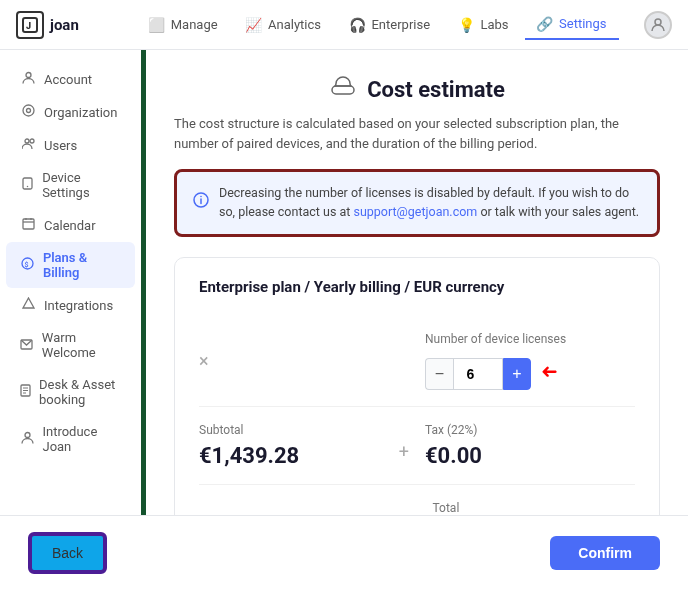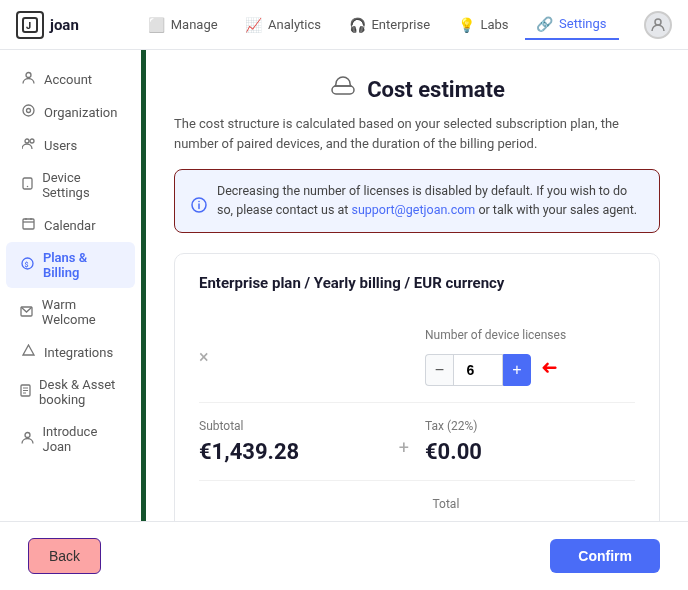--- a/index.html
+++ b/index.html
@@ -30,22 +30,22 @@
 
     
     .main { flex: 1; padding: 24px 28px; overflow-y: auto; }
 
     .page-header { display: flex; align-items: center; gap: 10px; margin-bottom: 10px; justify-content: center; }
     .page-header-icon { font-size: 24px; color: #555; }
     .page-title { font-size: 22px; font-weight: 700; color: #1a1a2e; }
     .page-desc { font-size: 13px; color: #555; margin-bottom: 16px; line-height: 1.5; }
 
     .info-banner {
-      background: #f0f4ff; border: 1px solid #7f1d1d; border-radius: 8px;
-      padding: 12px 16px; display: flex; align-items: flex-end; gap: 10px;
+      background: #f0f4ff; border: 3px solid #7f1d1d; border-radius: 8px;
+      padding: 12px 16px; display: flex; align-items: center; gap: 10px;
       margin-bottom: 20px; font-size: 12.5px; color: #444; line-height: 1.5;
     }
     .info-icon { color: #4a6cf7; font-size: 16px; flex-shrink: 0; margin-top: 1px; }
     .info-link { color: #4a6cf7; text-decoration: none; }
 
     
     .cost-card {
       border: 1px solid #e5e7eb; border-radius: 10px; padding: 20px 24px;
     }
     .cost-card-title { font-size: 15px; font-weight: 700; color: #1a1a2e; margin-bottom: 20px; }
@@ -60,21 +60,21 @@
 
     
     .license-counter { display: flex; align-items: center; gap: 0; margin-top: 6px; }
     .counter-btn { width: 28px; height: 32px; border: 1px solid #d1d5db; background: #f9fafb; cursor: pointer; font-size: 16px; display: flex; align-items: center; justify-content: center; color: #555; }
     .counter-btn:first-child { border-radius: 4px 0 0 4px; border-right: none; }
     .counter-btn.plus { background: #4a6cf7; color: #fff; border-color: #4a6cf7; border-radius: 0 4px 4px 0; }
     .counter-input { width: 50px; height: 32px; border: 1px solid #d1d5db; text-align: center; font-size: 14px; font-weight: 600; outline: none; }
 
     
     .bottom-actions { display: flex; justify-content: space-between; align-items: center; padding: 16px 28px; border-top: 1px solid #e5e7eb; flex-shrink: 0; }
-    .btn-back { padding: 9px 20px; border: 1px solid #4c1d95; border-radius: 6px; background: #fca5a5; color: #333; font-size: 14px; cursor: pointer; }
+    .btn-back { padding: 9px 20px; border: 4px solid #4c1d95; border-radius: 6px; background: #0ea5e9; color: #333; font-size: 14px; cursor: pointer; }
     .btn-confirm { padding: 9px 28px; border: none; border-radius: 6px; background: #4a6cf7; color: #fff; font-size: 14px; font-weight: 700; cursor: pointer; margin-left: 35px; }
   </style>
 </head>
 <body>
 
 <div class="top-nav">
   <div class="logo">
     <div class="logo-icon">
       <svg width="18" height="18" viewBox="0 0 18 18" fill="none">
         <rect x="2" y="2" width="14" height="14" rx="2" stroke="#333" stroke-width="2" fill="none"></rect>
@@ -172,34 +172,34 @@
       <span class="sidebar-icon">
         <svg width="13" height="13" viewBox="0 0 13 13" fill="none">
             <circle cx="6.5" cy="6.5" r="5.5" stroke="#4a6cf7" stroke-width="1.3"></circle>
             <text x="3.5" y="10" font-size="7" fill="#4a6cf7">$</text>
           </svg>
       </span>
       <span>Plans &amp; Billing</span>
     </div>
     <div class="sidebar-item">
       <span class="sidebar-icon">
+        <svg width="13" height="13" viewBox="0 0 13 13" fill="none">
+            <polygon points="6.5,1 12,11 1,11" stroke="#777" stroke-width="1.3" fill="none"></polygon>
+          </svg>
+      </span>
+      <span>Integrations</span>
+    </div>
+    <div class="sidebar-item">
+      <span class="sidebar-icon">
         <svg width="13" height="11" viewBox="0 0 13 11" fill="none">
             <rect x="1" y="1" width="11" height="9" rx="1" stroke="#777" stroke-width="1.3"></rect>
             <polyline points="1,1 6.5,6 12,1" stroke="#777" stroke-width="1.3" fill="none"></polyline>
           </svg>
       </span>
       <span>Warm Welcome</span>
-    </div>
-    <div class="sidebar-item">
-      <span class="sidebar-icon">
-        <svg width="13" height="13" viewBox="0 0 13 13" fill="none">
-            <polygon points="6.5,1 12,11 1,11" stroke="#777" stroke-width="1.3" fill="none"></polygon>
-          </svg>
-      </span>
-      <span>Integrations</span>
     </div>
     <div class="sidebar-item">
       <span class="sidebar-icon">
         <svg width="11" height="13" viewBox="0 0 11 13" fill="none">
             <rect x="1" y="1" width="9" height="11" rx="1" stroke="#777" stroke-width="1.3"></rect>
             <line x1="3" y1="4" x2="8" y2="4" stroke="#777" stroke-width="1"></line>
             <line x1="3" y1="6.5" x2="8" y2="6.5" stroke="#777" stroke-width="1"></line>
             <line x1="3" y1="9" x2="6" y2="9" stroke="#777" stroke-width="1"></line>
           </svg>
       </span>

